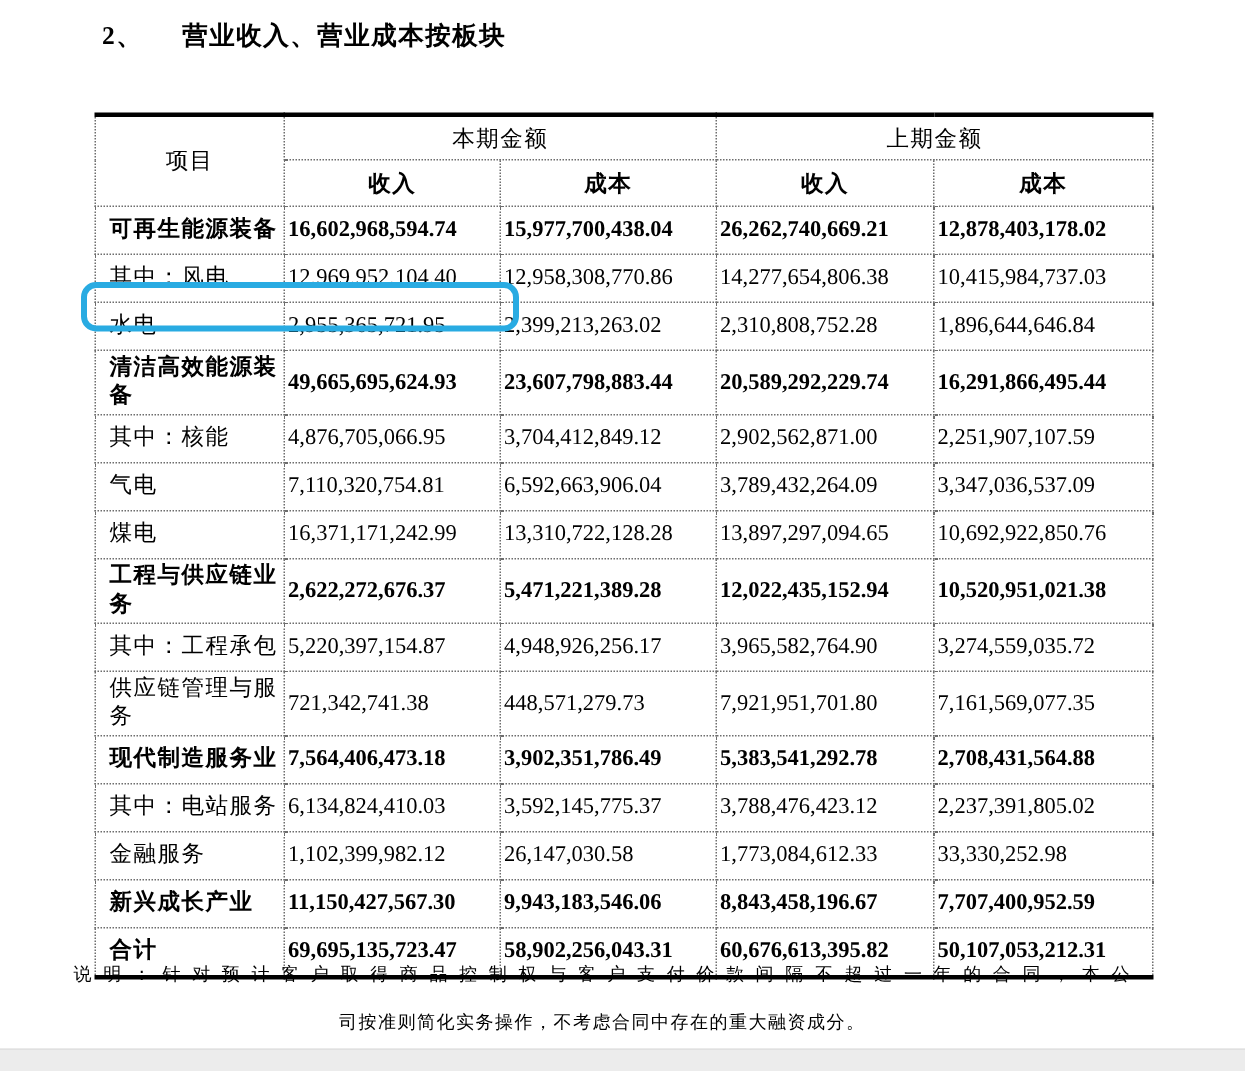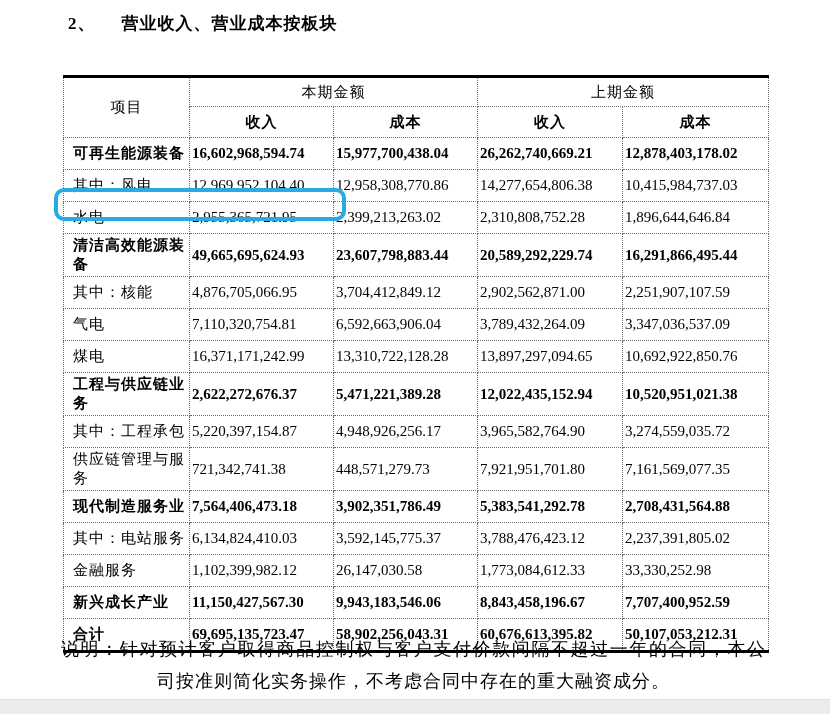--- a/index.html
+++ b/index.html
@@ -60,22 +60,22 @@
     border: 4px solid #29ABE2;
     border-radius: 10px;
     box-sizing: border-box;
     background: transparent;
     z-index: 5;
     pointer-events: none;
   }
 
   
   .note {
-    position: absolute; left: 61px; top: 633px; width: 705px;
-    font-size: 18px; line-height: 32px; letter-spacing: 1px;
+    position: absolute; left: 49px; top: 633px; width: 705px;
+    font-size: 12px; line-height: 32px; letter-spacing: 1px;
   }
   .note .l1 { text-align: justify; text-align-last: justify; }
   .note .l2 { text-align: center; }
 
   
   .bottom-strip {
     position: absolute; left: 0; right: 0; bottom: 0;
     height: 14px;
     background: #ececec;
     border-top: 1px solid #e0e0e0;

